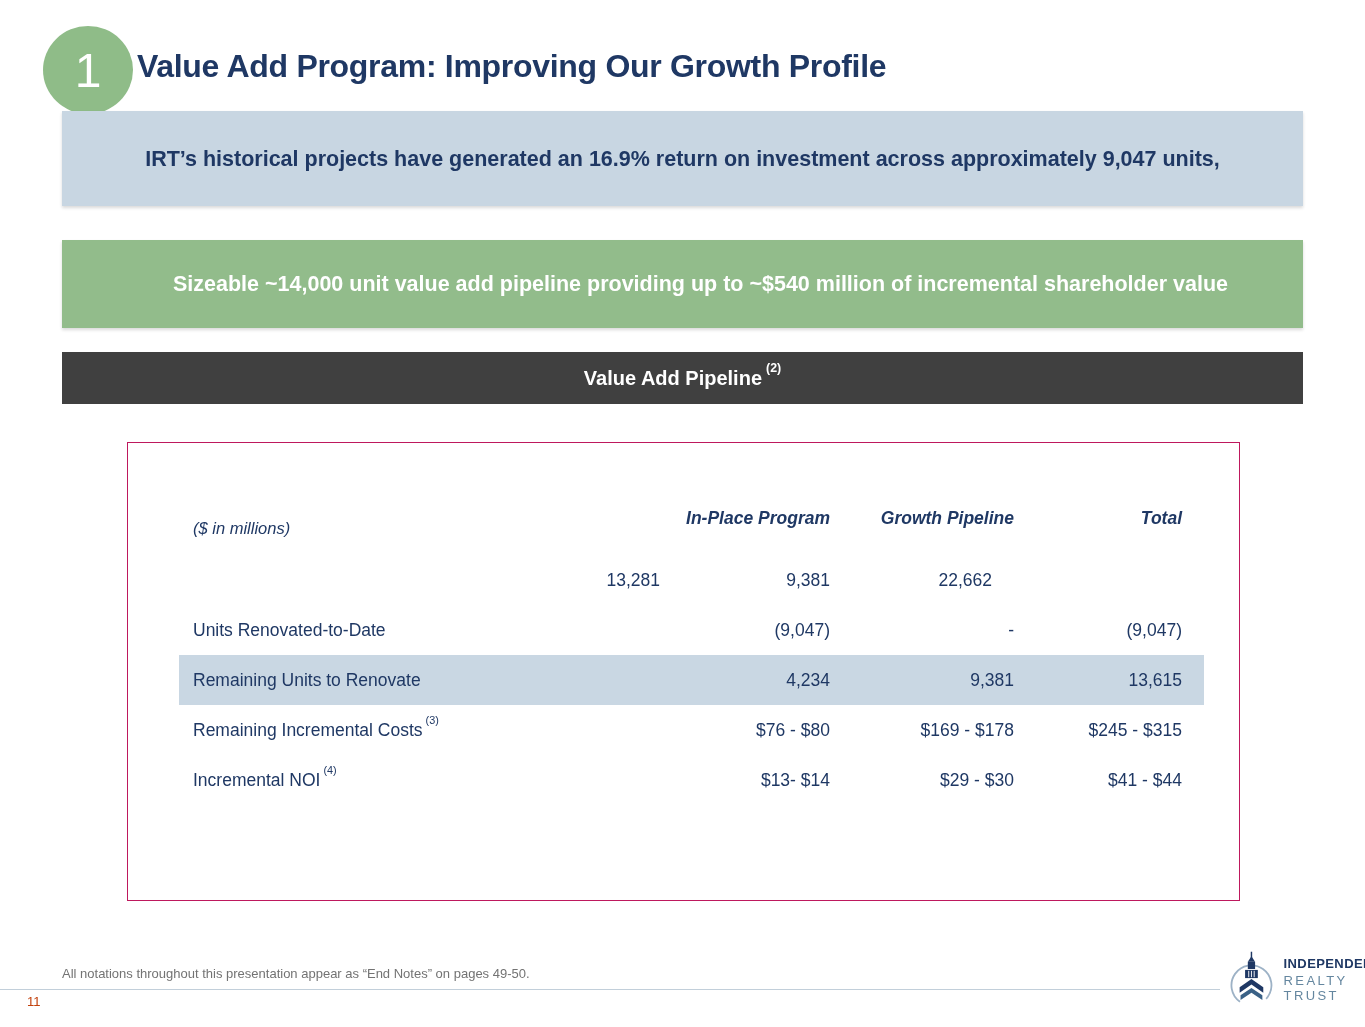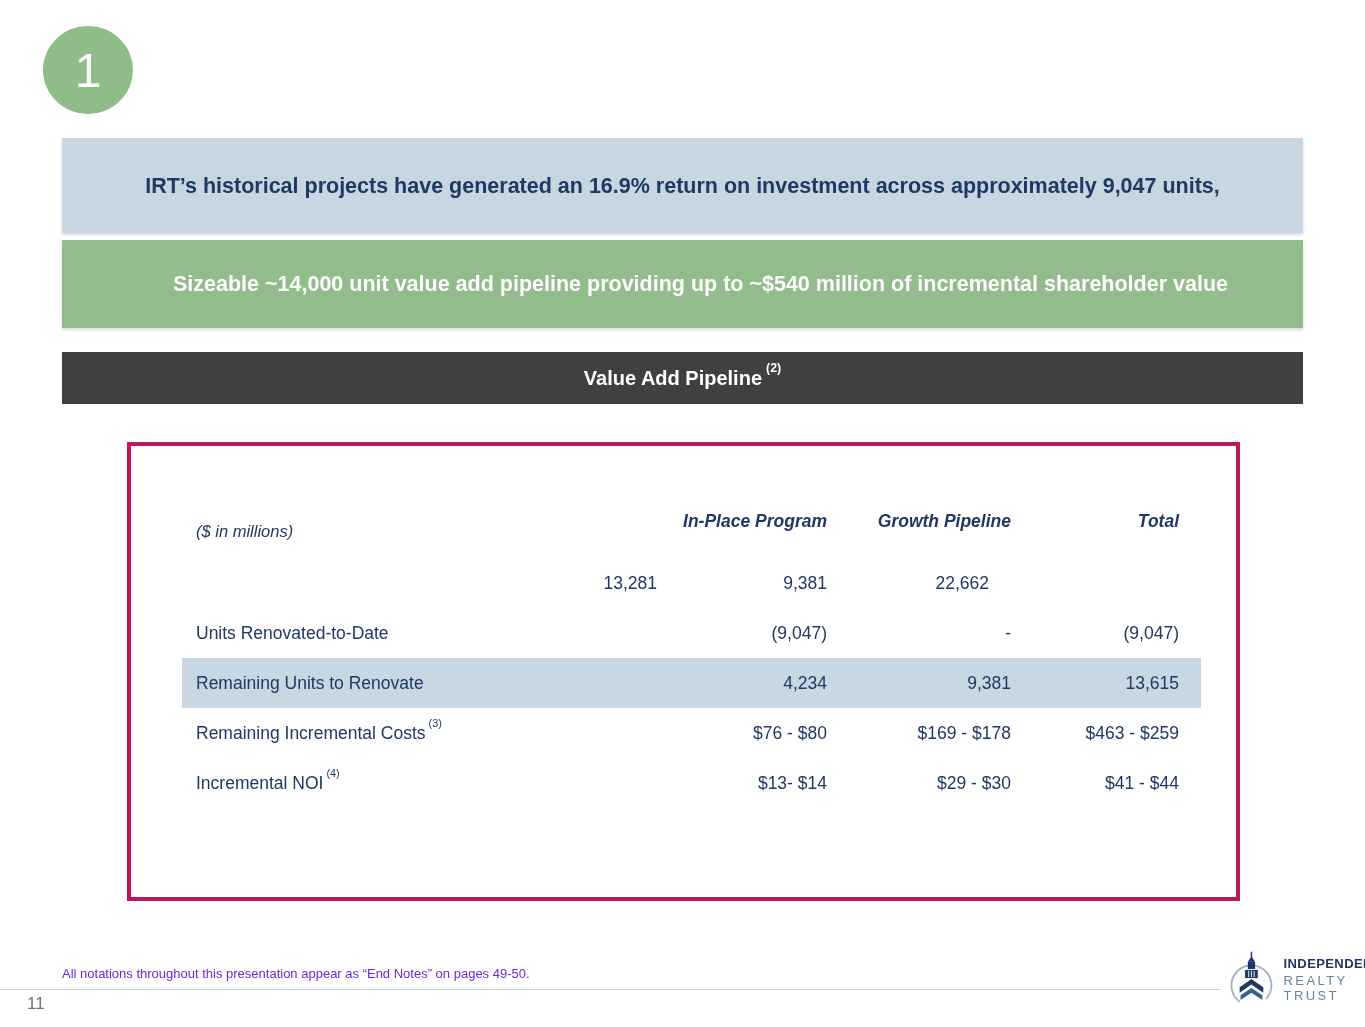--- a/index.html
+++ b/index.html
@@ -18,73 +18,74 @@
     position:absolute; left:137px; top:48px;
     font-size:32px; font-weight:700; letter-spacing:-0.3px; color:#1f3864;
     white-space:nowrap;
   }
   .banner {
     position:absolute; left:62px; width:1241px;
     display:flex; flex-direction:column; align-items:center; justify-content:center;
     text-align:center; font-weight:700;
   }
   .banner-roi {
-    top:138px; height:95px; background:#c8d6e2; color:#1f3864;
+    top:111px; height:95px; background:#c8d6e2; color:#1f3864;
     font-size:21.5px; line-height:32px; box-shadow:0 2px 3px rgba(0,0,0,0.15);
   }
   .banner-pipeline {
     top:240px; height:88px; background:#92bc8b; color:#ffffff;
     font-size:21.5px; box-shadow:0 2px 3px rgba(0,0,0,0.15);padding-left:36px;
   }
   .banner-table-title {
     top:352px; height:52px; background:#404040; color:#ffffff; font-size:20px;
   }
   sup.fn { font-size:62%; position:relative; top:-0.45em; margin-left:4px; font-weight:700; }
   sup.fn-row { font-size:62%; position:relative; top:-0.45em; margin-left:3px; font-weight:400; }
 
   .tableBox {
     position:absolute; left:127px; top:442px; width:1113px; height:459px;
-    border:4px solid #be185d; background:#ffffff;
+    border:1px solid #be185d; background:#ffffff;
   }
   .tInner { margin:0 35px 0 51px; }
   .tHeader {
     display:grid; grid-template-columns:1fr 170px 184px 190px;
     margin-top:50px; align-items:end; height:36px;
   }
   .tHeader .note { font-style:italic; font-weight:400; font-size:16.5px; padding-left:14px; position:relative; top:9px; }
   .tHeader .colh { font-weight:700; font-size:17.5px; text-align:right;font-style:italic; }
   .tHeader .colh.last { padding-right:22px; }
   .rows { margin-top:26px; }
   .trow {
     display:grid; grid-template-columns:1fr 170px 184px 190px;
     height:50px; align-items:center; font-size:17.5px;
   }
   .trow .lbl { padding-left:14px; }
   .trow .val { text-align:right; }
   .trow .val.last { padding-right:22px; }
   .trow.hl { background:#c9d7e3; }
 
-  .footnote { position:absolute; left:62px; top:966px; font-size:13px; color:#6d28d9; }
+  .footnote { position:absolute; left:62px; top:966px; font-size:13px; color:#737373; }
   .rule { position:absolute; left:0; top:989px; width:1365px; height:1px; background:#c2cfda; }
-  .pageno { position:absolute; left:27px; top:994px; font-size:17px; color:#737373; }
+  .pageno { position:absolute; left:27px; top:994px; font-size:13px; color:#c2410c; }
 
   .logo { position:absolute; left:1220px; top:946px; display:flex; align-items:center; gap:3px; background:#ffffff; padding-left:6px; }
   .logo svg { width:60px; height:66px; display:block; }
   .logo-text { display:flex; flex-direction:column; }
   .logo-text .l1 { font-size:13px; font-weight:700; color:#1f3864; letter-spacing:0.4px; }
   .logo-text .l2 { font-size:13px; font-weight:400; color:#64869f; letter-spacing:2.4px; margin-top:2px; }
 </style>
 </head>
 <body>
 
 <div class="slide">
 
   <div class="badge">
     <span>1</span>
   </div>
+  <div class="title">Value Add Program: Improving Our Growth Profile</div>
 
   <div class="banner banner-roi">
     <div>IRT’s historical projects have generated an 16.9% return on investment across approximately 9,047 units,</div>
   </div>
 
   <div class="banner banner-pipeline">
     <div>Sizeable ~14,000 unit value add pipeline providing up to ~$540 million of incremental shareholder value</div>
   </div>
 
   <div class="banner banner-table-title">
@@ -121,21 +122,21 @@
           <div class="lbl"><span>Remaining Units to Renovate</span><sup class="fn-row"></sup></div>
           <div class="val">4,234</div>
           <div class="val">9,381</div>
           <div class="val last">13,615</div>
         </div>
 
         <div class="trow">
           <div class="lbl"><span>Remaining Incremental Costs</span><sup class="fn-row">(3)</sup></div>
           <div class="val">$76 - $80</div>
           <div class="val">$169 - $178</div>
-          <div class="val last">$463 - $259</div>
+          <div class="val last">$245 - $315</div>
         </div>
 
         <div class="trow">
           <div class="lbl"><span>Incremental NOI</span><sup class="fn-row">(4)</sup></div>
           <div class="val">$13- $14</div>
           <div class="val">$29 - $30</div>
           <div class="val last">$41 - $44</div>
         </div>
 
 

